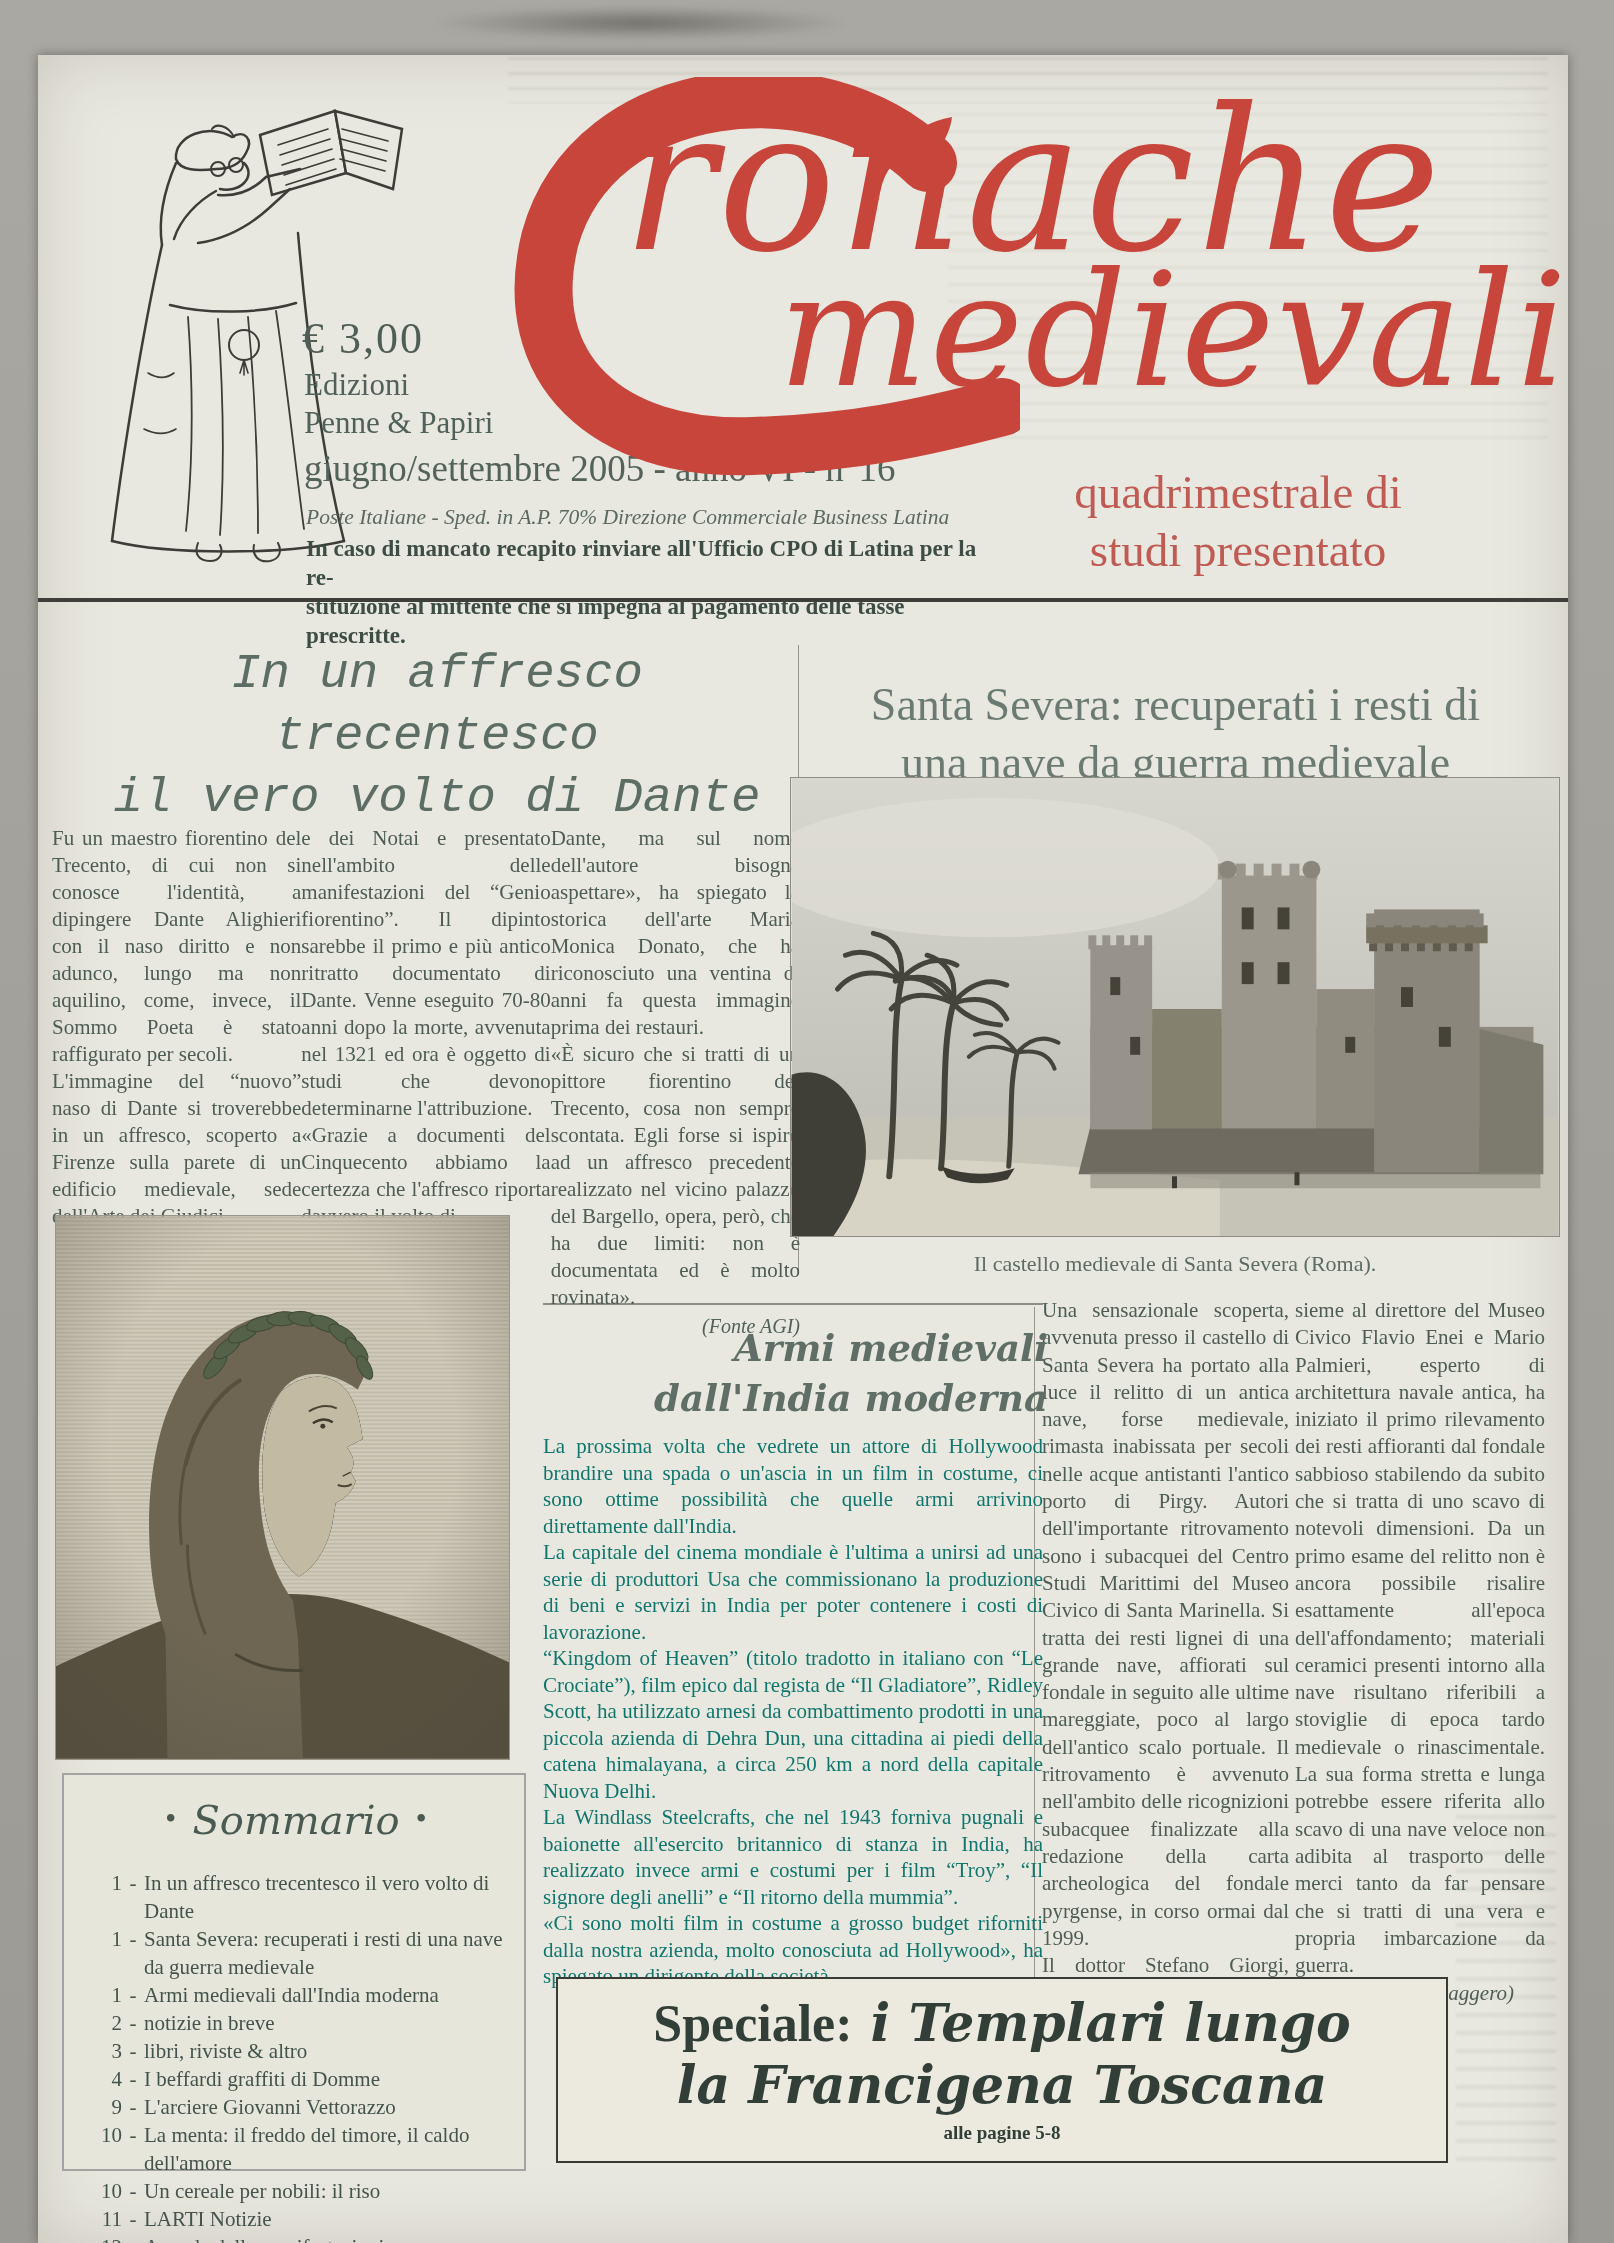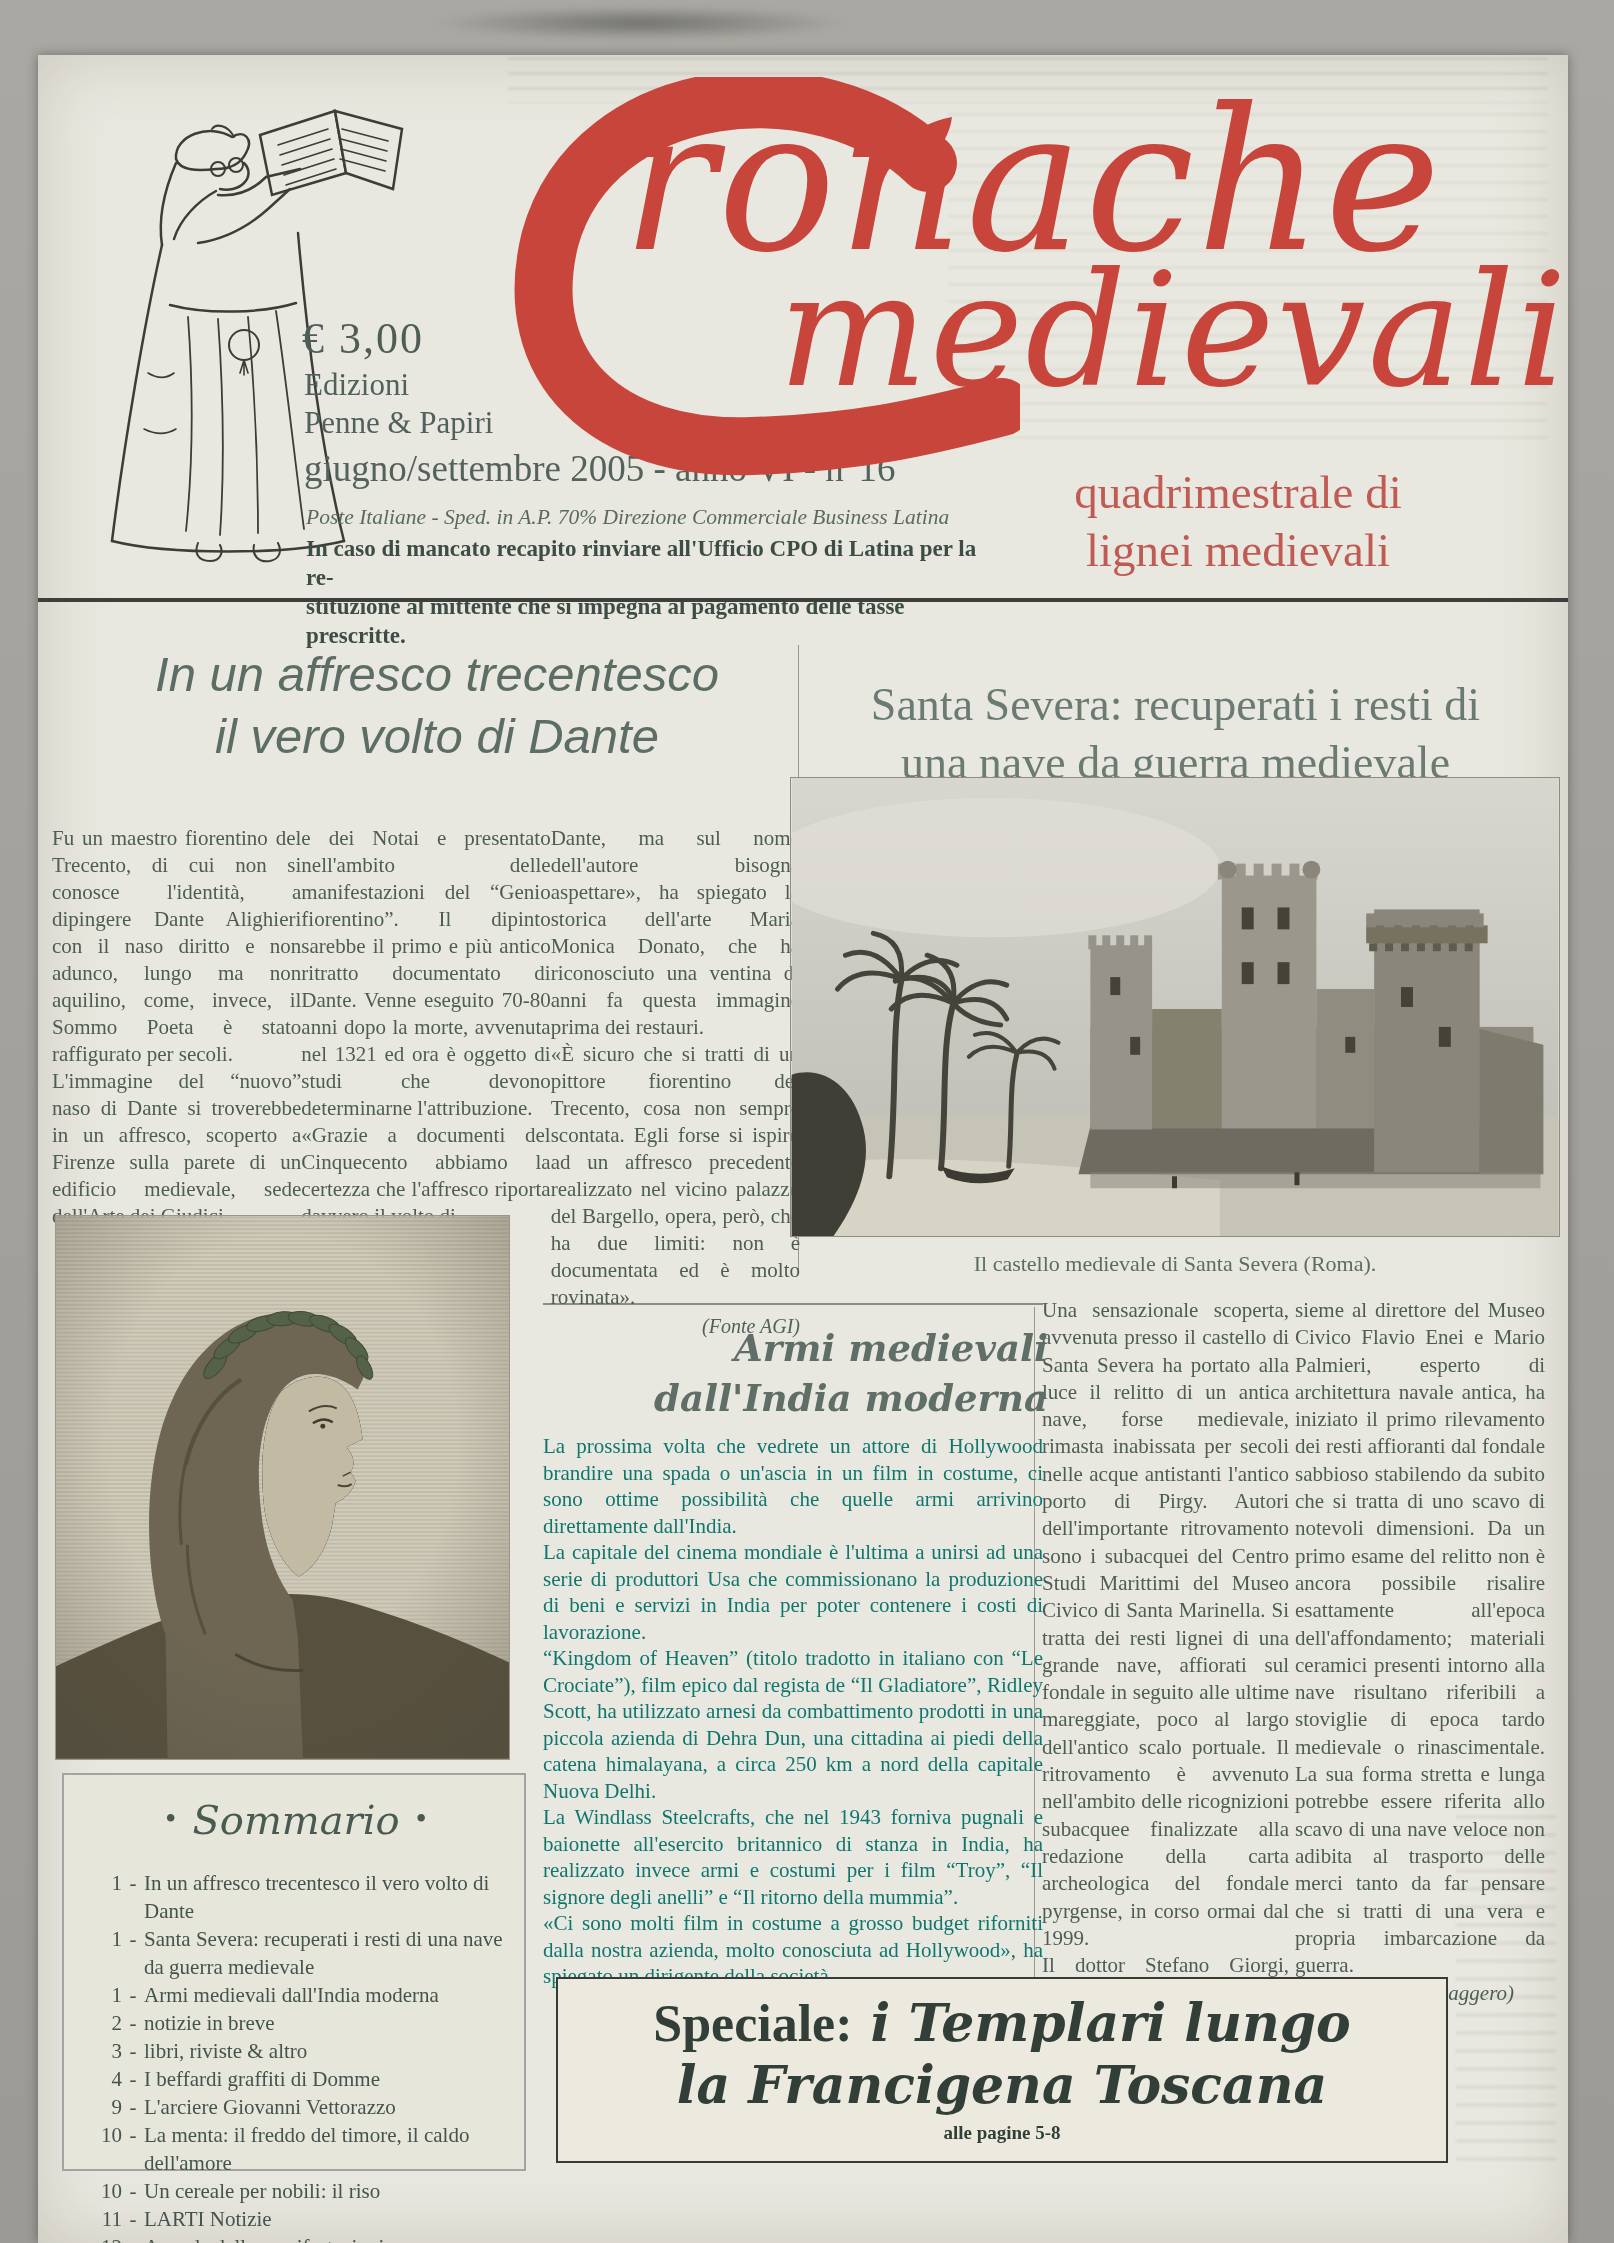--- a/index.html
+++ b/index.html
@@ -49,21 +49,21 @@
     font-size:47px; line-height:58px; color:#c05b54; }
   .mast-rule { position:absolute; left:0px; top:543px; width:1530px; height:4px; background:#3e3e3a; }
 
   
   .vrule1 { position:absolute; left:760px; top:590px; width:1px; height:625px; background:#9a988c; }
   .vrule2 { position:absolute; left:996px; top:1252px; width:1px; height:715px; background:#9a988c; }
   .hrule-armi { position:absolute; left:505px; top:1248px; width:500px; height:2px; background:#8f8d81; }
 
   
   .h-dante { position:absolute; left:18px; top:588px; width:762px; text-align:center;
-    font-family:Liberation Sans, sans-serif; font-style:italic; font-size:49px; line-height:62px; color:#5c6d65; }
+    font-family:Liberation Mono, monospace; font-style:italic; font-size:49px; line-height:62px; color:#5c6d65; }
   .dante-cols { position:absolute; left:14px; top:770px; width:748px; display:flex; gap:0; }
   .col { flex:1; font-size:21px; line-height:27px; color:#4d5c54; text-align:justify; white-space:pre-line; }
   .src { font-style:italic; text-align:right; font-size:20px; color:#51615九9; color:#516159; margin-top:4px; }
 
   .h-nave { position:absolute; left:745px; top:588px; width:785px; text-align:center;
     font-size:46px; line-height:58px; color:#6b7b74;margin-top:33px; }
   .photo { position:absolute; left:752px; top:722px; border:1px solid #8f8d82; }
   .caption { position:absolute; left:752px; top:1196px; width:770px; text-align:center;
     font-size:22px; color:#5c6c64; }
 
@@ -158,21 +158,21 @@
 
     <svg class="title-c" width="530" height="400" viewBox="0 0 530 400">
       <path d="M438 86 C330 -18 104 4 60 162 C28 292 118 374 262 369 C364 366 432 351 512 330" fill="none" stroke="#c8453c" stroke-width="58" stroke-linecap="round"></path>
       <path d="M438 86 C452 70 460 56 462 40 C440 44 424 54 412 66 Z" fill="#c8453c"></path>
     </svg>
     <div class="title-w1">ronache</div>
     <div class="title-w2">medievali</div>
 
     <div class="subtitle">
       <span>quadrimestrale di</span><br>
-      <span>lignei medievali</span>
+      <span>studi presentato</span>
     </div>
     <div class="mast-rule"></div>
 
     <div class="vrule1"></div>
     <div class="vrule2"></div>
     <div class="hrule-armi"></div>
 
     <div class="h-dante">
       <span>In un affresco trecentesco</span><br>
       <span>il vero volto di Dante</span>

